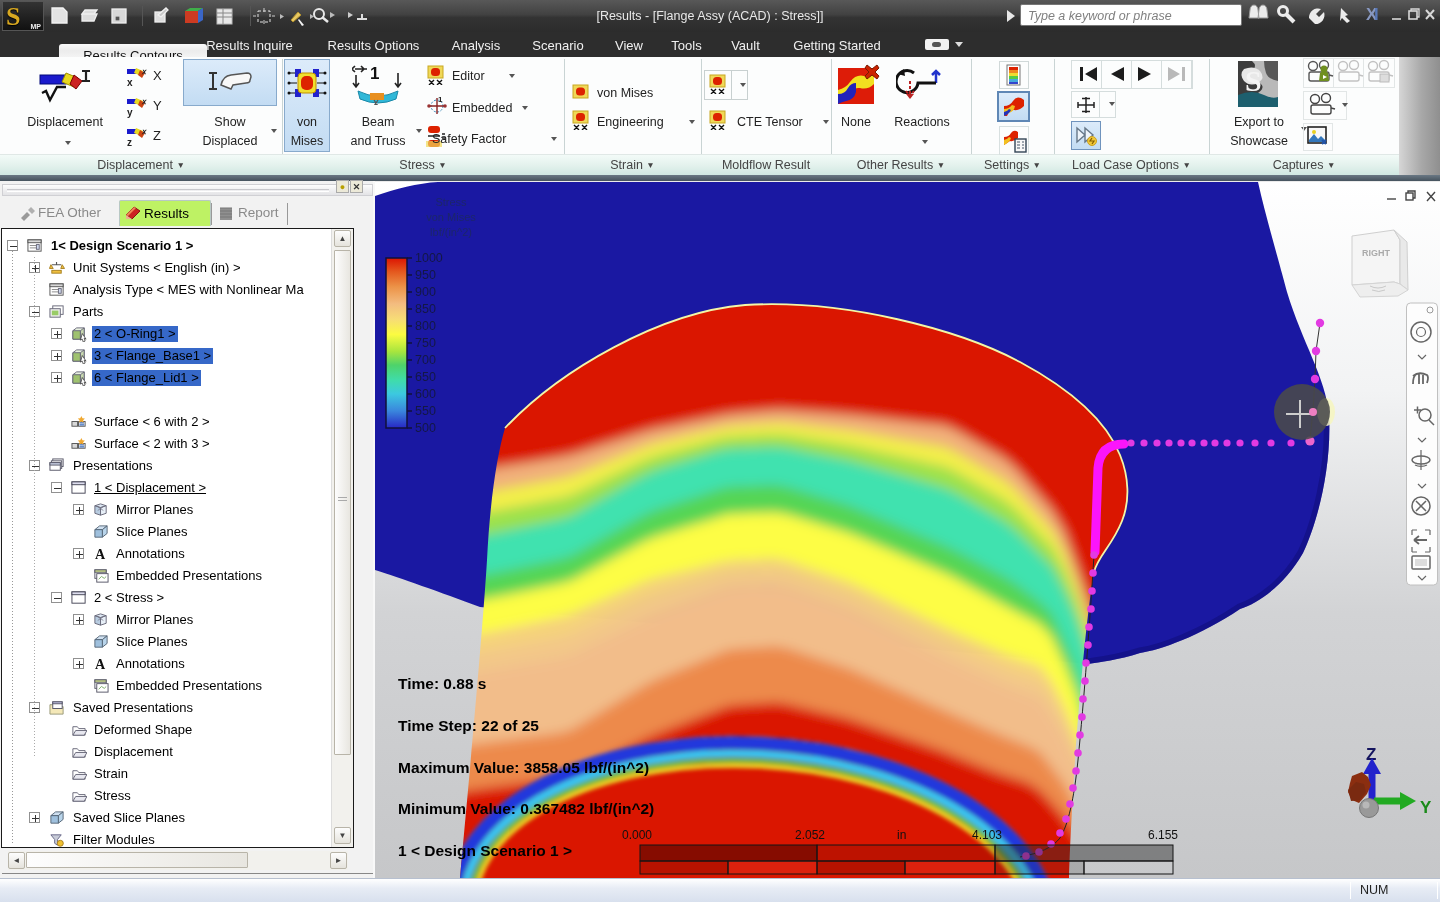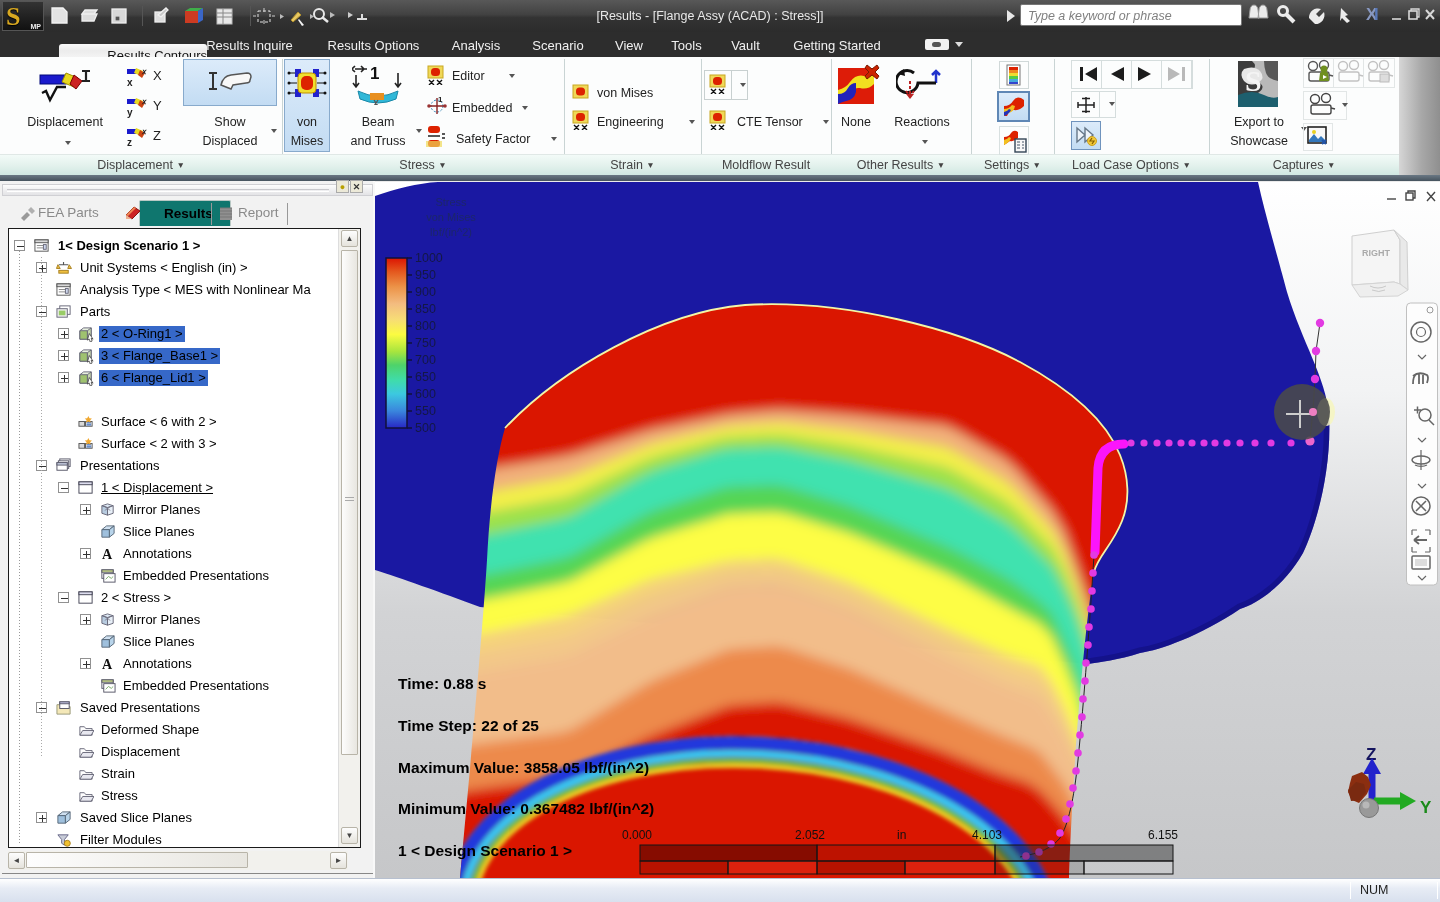--- a/index.html
+++ b/index.html
@@ -12,43 +12,43 @@
 #appbtn .s{position:absolute;left:3px;top:0px;font:bold 26px "Liberation Serif",serif;color:#d8a820;text-shadow:0 1px 1px #000;}
 #appbtn .mp{position:absolute;right:2px;bottom:0px;font:bold 7px "Liberation Sans",sans-serif;color:#eee;}
 .qsep{position:absolute;top:6px;width:1px;height:20px;background:#222;border-right:1px solid #555;}
 #wtitle{position:absolute;left:560px;top:9px;width:300px;text-align:center;font-size:12.5px;color:#e8e8e8;}
 #searchbox{position:absolute;left:1020px;top:4px;width:222px;height:22px;background:#fff;border:1px solid #777;border-radius:2px;}
 #searchbox span{position:absolute;left:7px;top:4px;font-style:italic;font-size:12.5px;color:#808080;}
 .tbicon{position:absolute;top:6px;}
 
 #tabrow{position:absolute;left:0;top:32px;width:1440px;height:25px;background:#2d2d2d;}
 .rtab{position:absolute;top:2px;height:23px;line-height:23px;font-size:13px;color:#f0f0f0;text-align:center;}
-#activetab{position:absolute;left:59px;top:12px;width:148px;height:23px;background:linear-gradient(180deg,#fafafa,#ececec 30%,#fff);border-radius:3px 3px 0 0;color:#111;font-size:13px;text-align:right;line-height:23px;}
+#activetab{position:absolute;left:59px;top:12px;width:148px;height:23px;background:linear-gradient(180deg,#fafafa,#ececec 30%,#fff);border-radius:3px 3px 0 0;color:#111;font-size:13px;text-align:center;line-height:23px;}
 
 #ribbon{position:absolute;left:0;top:57px;width:1440px;height:124px;background:#fcfdfd;}
 .gsep{position:absolute;top:2px;width:1px;height:114px;background:#c9d4d4;}
 .glabel{position:absolute;top:97px;height:21px;background:linear-gradient(180deg,#f3fbf8 0%,#e2f1ec 55%,#d0e8e2 100%);
  font-size:12.5px;color:#444;text-align:center;line-height:20px;border-top:1px solid #e0e8e6;}
 #ribbonedge{position:absolute;left:0;top:175px;width:1440px;height:6px;background:linear-gradient(180deg,#6a7884,#46535e);}
 #ribright{position:absolute;left:1399px;top:57px;width:41px;height:118px;background:linear-gradient(90deg,#d6d6d6,#a8a8a8 55%,#8f8f8f);}
 .bigbtn{position:absolute;text-align:center;font-size:12.5px;color:#222;}
 .bigbtn .lbl{line-height:19px;}
 .hl{background:linear-gradient(180deg,#dcebfa,#c3dcf3);border:1px solid #88aacc;}
 .smrow{position:absolute;font-size:12.5px;color:#222;height:20px;line-height:20px;}
 .dnarrow{display:inline-block;width:0;height:0;border-left:3.5px solid transparent;border-right:3.5px solid transparent;border-top:4px solid #555;vertical-align:middle;margin-left:5px;}
 
 #mainarea{position:absolute;left:0;top:181px;width:1440px;height:697px;background:#ebebeb;}
 #vpwrap{position:absolute;left:373px;top:0;width:2px;height:697px;background:#f8f8f8;}
 #lpanel{position:absolute;left:0;top:0;width:375px;height:697px;background:#f2f2f2;}
 #lphead{position:absolute;left:2px;top:3px;width:371px;height:12px;background:linear-gradient(180deg,#fdfdfd,#e3e3e6);border:1px solid #d0d0d4;}
 #lphead .grip{position:absolute;left:4px;top:4px;width:322px;height:3px;border-top:1px solid #c8c8cc;border-bottom:1px solid #fff;}
 .lpbtn{position:absolute;top:-1px;width:13px;height:13px;background:#ece9d8;border:1px solid #aaa;font:bold 9px "Liberation Sans",sans-serif;text-align:center;line-height:12px;color:#333;}
 .ptab{position:absolute;top:19px;height:26px;font-size:13.5px;line-height:26px;color:#8a8a8a;}
-.ptab.on{color:#000;font-weight:bold;background:#0f766e;border:1px solid #b8c8c4;border-bottom:none;border-radius:2px 2px 0 0;margin-left:20px;}
-#treebox{position:absolute;left:8px;top:47px;width:353px;height:620px;background:#fff;border:1px solid #1a1a1a;}
+.ptab.on{color:#000;font-weight:normal;background:#bef264;border:1px solid #b8c8c4;border-bottom:none;border-radius:2px 2px 0 0;}
+#treebox{position:absolute;left:1px;top:47px;width:353px;height:620px;background:#fff;border:1px solid #1a1a1a;}
 .trow{position:absolute;height:22px;font-size:13px;color:#000;white-space:nowrap;}
 .trow .txt{position:absolute;top:3px;line-height:16px;}
 .sel{background:#3668c8;color:#000000;padding:0 2px;margin:0 -2px;}
 .ebox{position:absolute;top:5px;width:11px;height:11px;border:1px solid #919191;background:#fff;}
 .ebox:before{content:"";position:absolute;left:2px;top:4.5px;width:7px;height:1px;background:#333;}
 .ebox.plus:after{content:"";position:absolute;left:4.5px;top:2px;width:1px;height:7px;background:#333;}
 .ticon{position:absolute;top:3px;width:16px;height:16px;}
 
 .sb{position:absolute;background:#f2f1ed;}
 .sbthumb{position:absolute;background:linear-gradient(90deg,#fdfdfd,#e8e6e0);border:1px solid #b8b4a8;border-radius:1px;}
@@ -256,21 +256,21 @@
  <text x="11" y="7" font-size="8" font-weight="bold" fill="#222">1</text>
 </svg>
       <div class="smrow" style="left:452px;top:41px">Embedded</div>
       <span class="dnarrow abs" style="left:517px;top:49px"></span>
       <svg class="abs" style="left:426px;top:68px" width="20" height="24" viewBox="0 0 20 24">
  <rect x="2" y="1" width="12" height="7" rx="3" fill="#dd2200"></rect>
         <rect x="2" y="15" width="12" height="7" rx="3" fill="#dd2200"></rect>
  <rect x="0" y="16" width="16" height="6" fill="#f0d858" opacity="0.7"></rect>
  <path d="M2,11 h12 M16,9 h3 M16,13 h3" stroke="#222" stroke-width="1.6"></path>
 </svg>
-      <div class="smrow" style="left:456px;top:72px">Safety Factor</div>
+      <div class="smrow" style="left:432px;top:72px">Safety Factor</div>
       <span class="dnarrow abs" style="left:546px;top:80px"></span>
       <svg class="abs" style="left:572px;top:26px" width="18" height="18" viewBox="0 0 18 18">
  <rect x="1" y="2" width="15" height="13" fill="#f0d858" stroke="#c8a820"></rect>
  <rect x="4" y="4.5" width="9" height="8" rx="3.5" fill="#dd2200"></rect>
 </svg>
       <div class="smrow" style="left:597px;top:26px">von Mises</div>
       <svg class="abs" style="left:572px;top:53px" width="18" height="20" viewBox="0 0 18 20">
  <rect x="1" y="1" width="15" height="12" fill="#f0d858" stroke="#c8a820"></rect>
  <rect x="4" y="3" width="9" height="8" rx="3.5" fill="#dd2200"></rect>
  <path d="M2,15 l5,5 m0,-5 l-5,5 M10,15 l5,5 m0,-5 l-5,5" stroke="#111" stroke-width="1.4"></path>
@@ -434,21 +434,21 @@
       <div id="lpanel">
 <div id="lphead">
           <div class="grip"></div>
         </div>
 <div class="lpbtn" style="left:336px"><span style="color:#b8a000">●</span></div>
 <div class="lpbtn" style="left:350px">✕</div>
 <svg class="abs" style="left:20px;top:25px" width="16" height="15" viewBox="0 0 16 15">
           <path d="M1,12 l6,-6 3,3 -6,6z" fill="#9a9a9a"></path>
           <path d="M8,4 l3,-3 4,4 -3,3z" fill="#b0b0b0"></path>
         </svg>
-<div class="ptab" style="left:38px;width:76px">FEA Parts</div>
+<div class="ptab" style="left:38px;width:76px">FEA Other</div>
 <div class="ptab on" style="left:119px;width:92px;padding-left:24px">Results</div>
 <svg class="abs" style="left:124px;top:24px" width="18" height="16" viewBox="0 0 18 16">
           <path d="M2,10 l8,-8 6,4 -8,8z" fill="#cc2222" stroke="#881111"></path>
           <path d="M2,10 l8,-8 2,1 -8,8z" fill="#ee8855"></path>
           <path d="M8,14 l-6,0 0,-4z" fill="#f0b090"></path>
         </svg>
 <div class="ptab" style="left:216px;width:72px;padding-left:22px">Report</div>
 <svg class="abs" style="left:219px;top:26px" width="15" height="14" viewBox="0 0 15 14">
           <rect x="1" y="1" width="12" height="12" fill="#909090"></rect>
           <path d="M1,1 h12 M1,4 h12 M1,7 h12 M1,10 h12" stroke="#777"></path>

